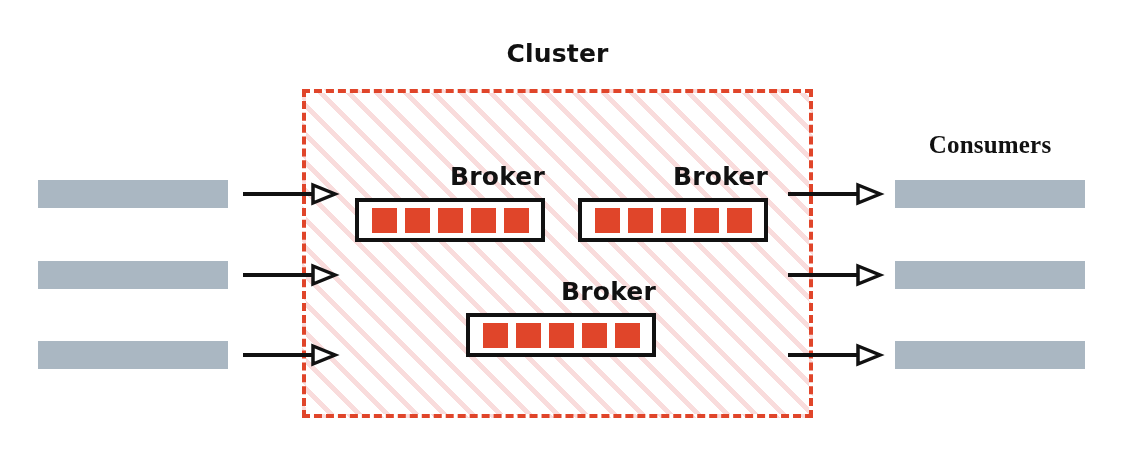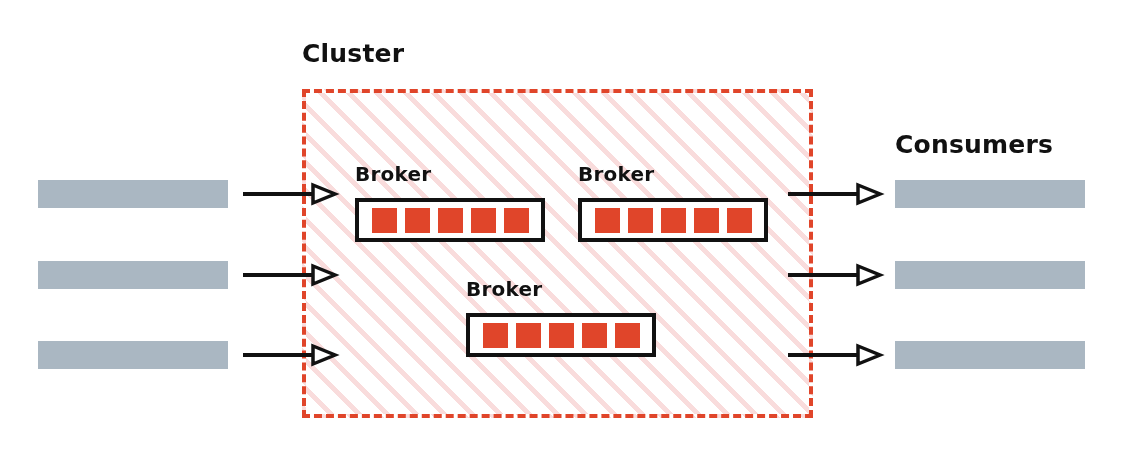--- a/index.html
+++ b/index.html
@@ -23,25 +23,25 @@
   .label {
     position: absolute;
     color: #111111;
     font-weight: 600;
     letter-spacing: 0.2px;
     white-space: nowrap;
     line-height: 1;
   }
   .label-section {
     font-size: 25px;
-    text-align: left;
+    text-align: center;
   }
   .label-broker {
-    font-size: 20px;
-    text-align: left;
+    font-size: 25px;
+    text-align: right;
   }
 
   
   #cluster-region {
     position: absolute;
     left: 302px;
     top: 89px;
     width: 511px;
     height: 329px;
     box-sizing: border-box;
@@ -93,21 +93,21 @@
 </head>
 <body>
 
 <div id="canvas">
 
   <div id="cluster-region"></div>
 
   <div class="label label-section" style="left:302px; top:41px; width:511px;">Cluster</div>
 
 
-  <div class="label label-section" style="left:895px; top:132px; width:190px;">Consumers</div>
+  <div class="label label-section" style="left:895px; top:132px; width:190px;font-family:Liberation Serif, serif;">Consumers</div>
 
   <div class="endpoint-bar" style="left:38px; top:180px;"></div>
   <div class="endpoint-bar" style="left:38px; top:261px;"></div>
   <div class="endpoint-bar" style="left:38px; top:341px;"></div>
 
   <div class="endpoint-bar" style="left:895px; top:180px;"></div>
   <div class="endpoint-bar" style="left:895px; top:261px;"></div>
   <div class="endpoint-bar" style="left:895px; top:341px;"></div>
 
   <div class="arrow" style="left:243px; top:182px; width:95px;">

